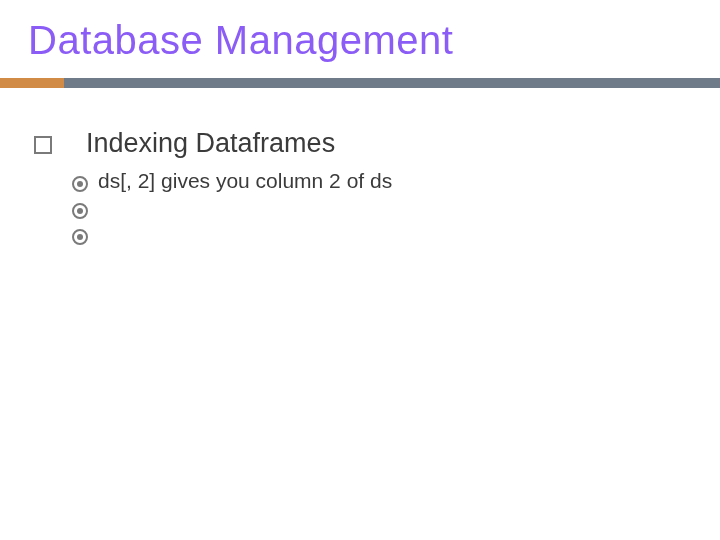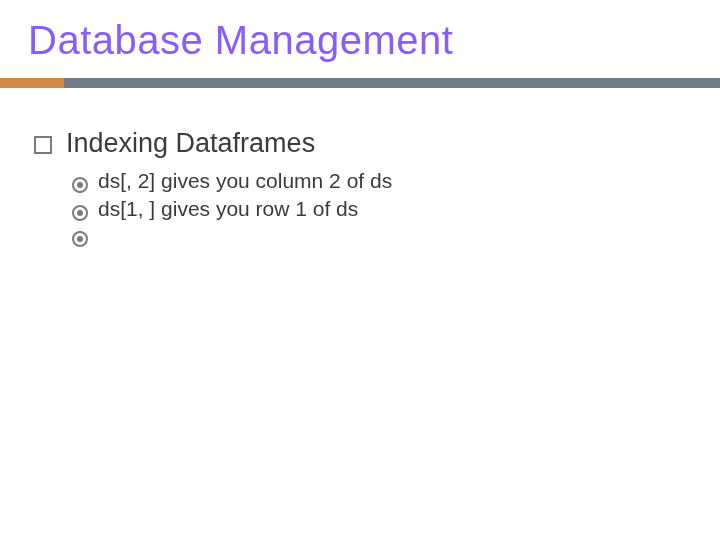--- a/index.html
+++ b/index.html
@@ -47,40 +47,41 @@
   .content {
     position: absolute;
     left: 34px;
     top: 128px;
     width: 640px;
   }
   .level1 {
     display: flex;
     align-items: flex-start;
     margin-bottom: 10px;
+    gap: 20px;
   }
   .l1-bullet {
     width: 14px;
     height: 14px;
     border: 2px solid #7a7a7a;
     margin-top: 8px;
     margin-right: 14px;
     flex: 0 0 auto;
   }
   .l1-text {
     font-size: 27px;
     color: #3b3b3b;
   }
   .level2-wrap {
     margin-left: 38px;
     margin-top: 6px;
   }
   .level2 {
     display: flex;
-    align-items: flex-end;
+    align-items: center;
     margin-bottom: 4px;
   }
   .l2-bullet {
     width: 12px;
     height: 12px;
     border: 2px solid #7a7a7a;
     border-radius: 50%;
     margin-top: 6px;
     margin-right: 10px;
     flex: 0 0 auto;
@@ -122,21 +123,20 @@
 
     <div class="level2-wrap">
 
       <div class="level2">
         <span class="l2-bullet"></span>
         <span class="l2-text">ds[, 2] gives you column 2 of ds</span>
       </div>
 
       <div class="level2">
         <span class="l2-bullet"></span>
-        <span class="l2-text">ds[1, ] gives you row 1 of ds</span>
       </div>
 
       <div class="level2">
         <span class="l2-bullet"></span>
       </div>
 
     </div>
 
   </div>
 

